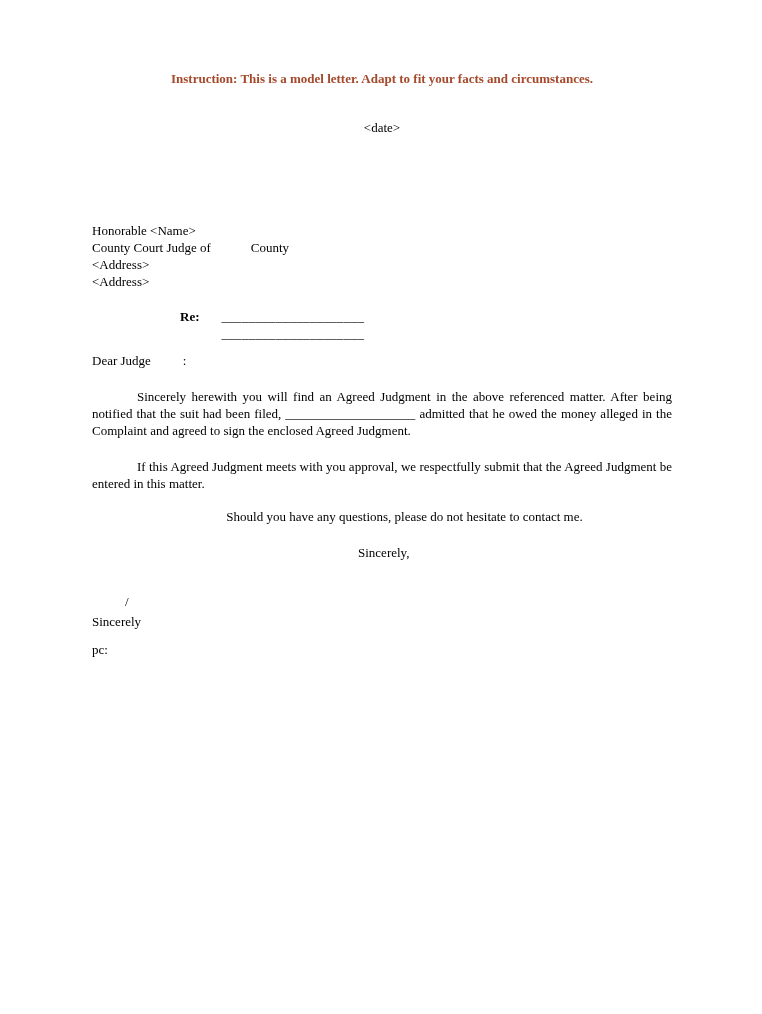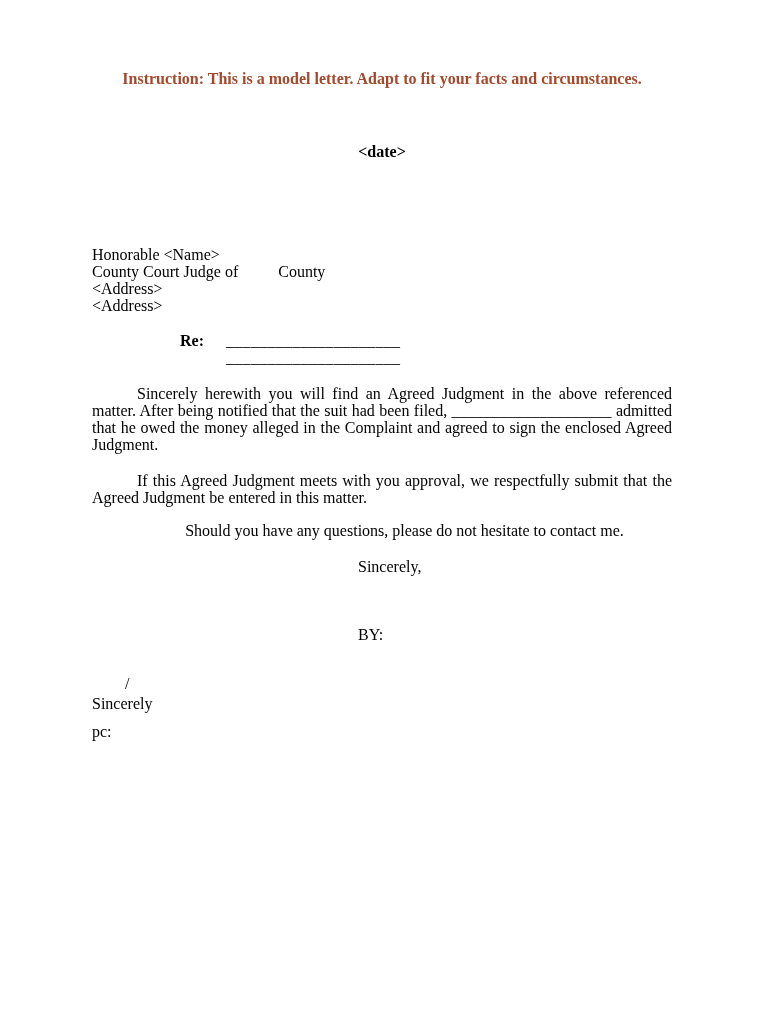--- a/index.html
+++ b/index.html
@@ -5,36 +5,35 @@
     * { margin: 0; padding: 0; box-sizing: border-box; }
     html, body { background: #ffffff; }
     .page {
       width: 762px;
       height: 930px;
       margin: 0 auto;
       background: #ffffff;
       position: relative;
       overflow: hidden;
       font-family: "Liberation Serif", "DejaVu Serif", serif;
-      font-size: 16px;
+      font-size: 13px;
       line-height: 17px;
       color: #000000;
     }
     .content {
       padding: 70px 90px 0 92px;
     }
     .instruction {
       text-align: center;
       font-weight: bold;
       color: #A4492B;
     }
     .date-line {
       text-align: center;
-      margin-top: 56px;
-      font-weight: bold;
+      margin-top: 32px;
     }
     .recipient {
       margin-top: 86px;
     }
     .gap-40 { display: inline-block; width: 40px; }
     .gap-32 { display: inline-block; width: 32px; }
     .re-row {
       margin-top: 18px;
       display: flex;
       align-items: flex-start;
@@ -78,30 +77,30 @@
     </div>
 
     <div class="re-row">
       <span class="re-label">Re:</span>
       <span class="re-blanks">
         <div>_____________________</div>
         <div>_____________________</div>
       </span>
     </div>
 
+    <div class="salutation"><span>Dear Judge</span><span class="gap-32"></span><span>:</span></div>
 
     <div class="para">Sincerely herewith you will find an Agreed Judgment in the above referenced matter.  After being notified that the suit had been filed, ____________________ admitted that he owed the money alleged in the Complaint and agreed to sign the enclosed Agreed Judgment.</div>
 
     <div class="para">If this Agreed Judgment meets with you approval, we respectfully submit that the Agreed Judgment be entered in this matter.</div>
 
     <div class="para para-last">Should you have any questions, please do not hesitate to contact me.</div>
 
     <div class="closing">Sincerely,</div>
 
-    <div class="by-line">BY:</div>
 
     <div class="slash-line">/</div>
 
     <div class="enclosure-line">Sincerely</div>
 
     <div class="pc-line">pc:</div>
 
   </div>
 </div>
 

